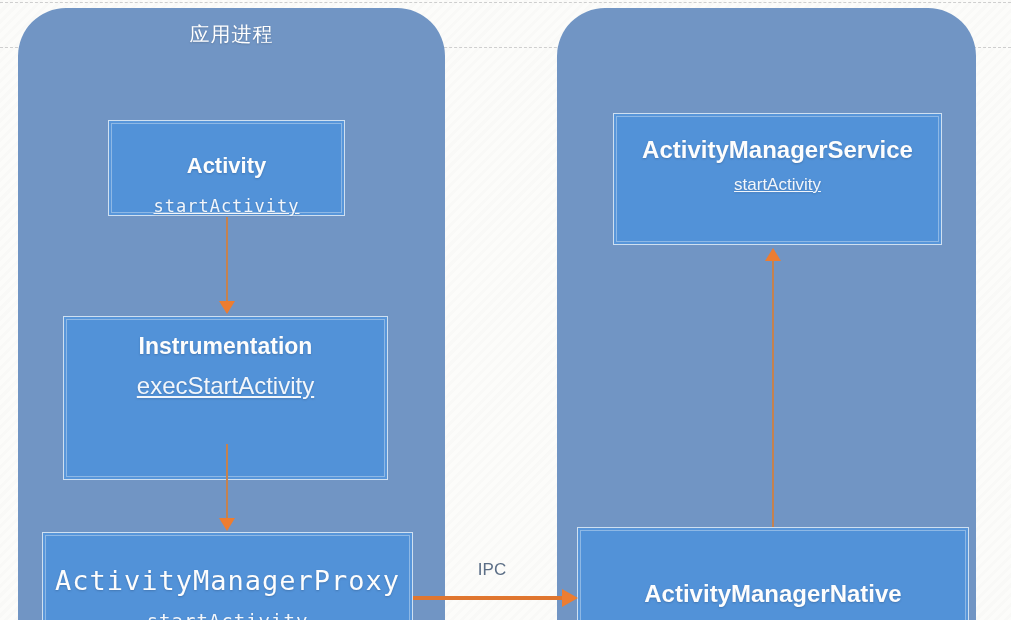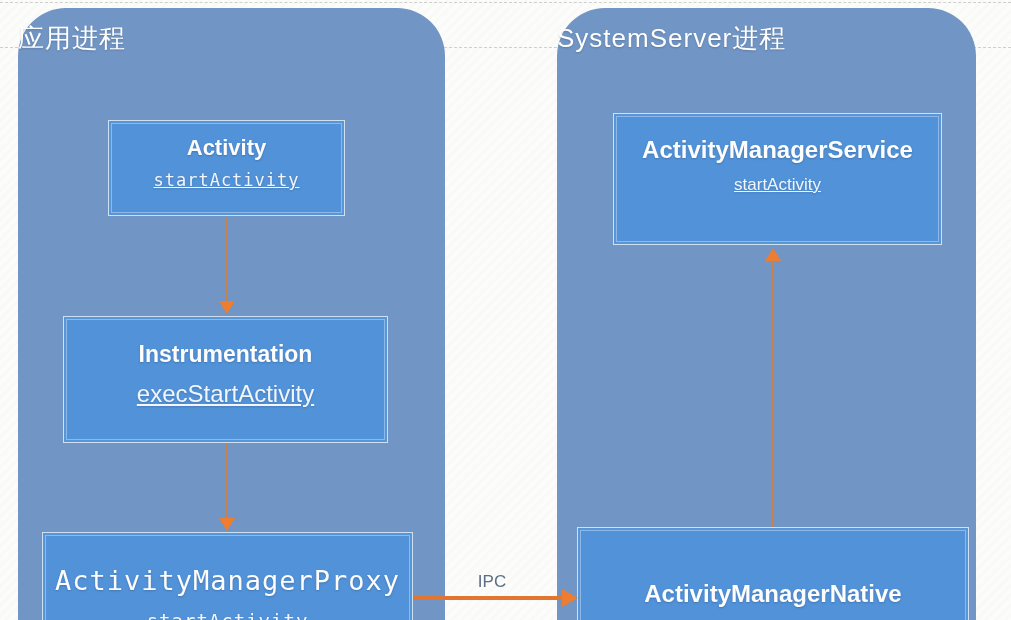--- a/index.html
+++ b/index.html
@@ -35,22 +35,23 @@
     border-radius: 48px 48px 0 0;
     z-index: 1;
   }
   .process-app  { left: 18px;  top: 8px; width: 427px; height: 640px; }
   .process-sys  { left: 557px; top: 8px; width: 419px; height: 640px; }
   .process-title {
     position: absolute;
     top: 13px;
     left: 0;
     width: 100%;
+    text-align: center;
     color: #ffffff;
-    font-size: 26px;
+    font-size: 20px;
     letter-spacing: 1px;
     text-shadow: 0 1px 2px rgba(0,0,0,0.18);
   }
 
   .node {
     position: absolute;
     background: #5292d8;
     border: 1px solid #cfe0f1;
     box-shadow: inset 0 0 0 2px rgba(82,146,216,.9), inset 0 0 0 3px rgba(255,255,255,.35);
     display: flex;
@@ -67,23 +68,23 @@
   }
   .node-sub {
     font-size: 17px;
     color: #f2f6fb;
     text-shadow: 0 1px 2px rgba(40,70,110,0.3);
     text-decoration: underline;
   }
   .mono { font-family: "DejaVu Sans Mono", monospace; font-weight: normal; letter-spacing: 1px; }
 
   
-  .node-activity        { left: 90px;  top: 112px; width: 237px; height: 96px;  padding-top: 14px; gap: 9px; }
+  .node-activity        { left: 90px;  top: 112px; width: 237px; height: 96px;  padding-top: 32px; gap: 17px; }
   .node-activity .node-title { font-size: 22px; }
-  .node-instrumentation { left: 45px;  top: 308px; width: 325px; height: 127px; padding-top: 24px; gap: 12px; }
+  .node-instrumentation { left: 45px;  top: 308px; width: 325px; height: 164px; padding-top: 16px; gap: 12px; }
   .node-instrumentation .node-title { font-size: 23px; }
   .node-instrumentation .node-sub   { font-size: 24px; }
   .node-proxy           { left: 24px;  top: 524px; width: 371px; height: 150px; padding-top: 32px; gap: 14px; }
   .node-proxy .node-title { font-size: 27px; }
   .node-proxy .node-sub   { font-size: 19px; }
 
   
   .node-service { left: 56px; top: 105px; width: 329px; height: 132px; padding-top: 22px; gap: 11px; }
   .node-service .node-title { font-size: 24px; }
   .node-native  { left: 20px; top: 519px; width: 392px; height: 140px; padding-top: 42px; gap: 12px; }
@@ -113,21 +114,21 @@
   .edge-a3-head { left: 765px; top: 248px; }
   .edge-ipc-line { left: 413px; top: 596px; width: 151px; height: 4px; background: #e0762f; }
   .head-right {
     width: 0; height: 0;
     border-top: 9px solid transparent;
     border-bottom: 9px solid transparent;
     border-left: 16px solid #ed7d31;
   }
   .edge-ipc-head { left: 562px; top: 589px; }
   .edge-ipc-label {
-    left: 462px; top: 572px; width: 60px;
+    left: 462px; top: 560px; width: 60px;
     text-align: center;
     font-size: 17px;
     color: #5b6e86;
     z-index: 3;
   }
 </style>
 </head>
 <body>
 
 <div class="stage">
@@ -148,21 +149,20 @@
       <div class="node-sub">execStartActivity</div>
     </div>
 
     <div class="node node-proxy">
       <div class="node-title mono">ActivityManagerProxy</div>
       <div class="node-sub mono">startActivity</div>
     </div>
   </div>
 
   <div class="process process-sys">
-    <div class="process-title">SystemServer进程</div>
 
     <div class="node node-service">
       <div class="node-title">ActivityManagerService</div>
       <div class="node-sub">startActivity</div>
     </div>
 
     <div class="node node-native">
       <div class="node-title">ActivityManagerNative</div>
       <div class="node-sub">onTransact</div>
     </div>

